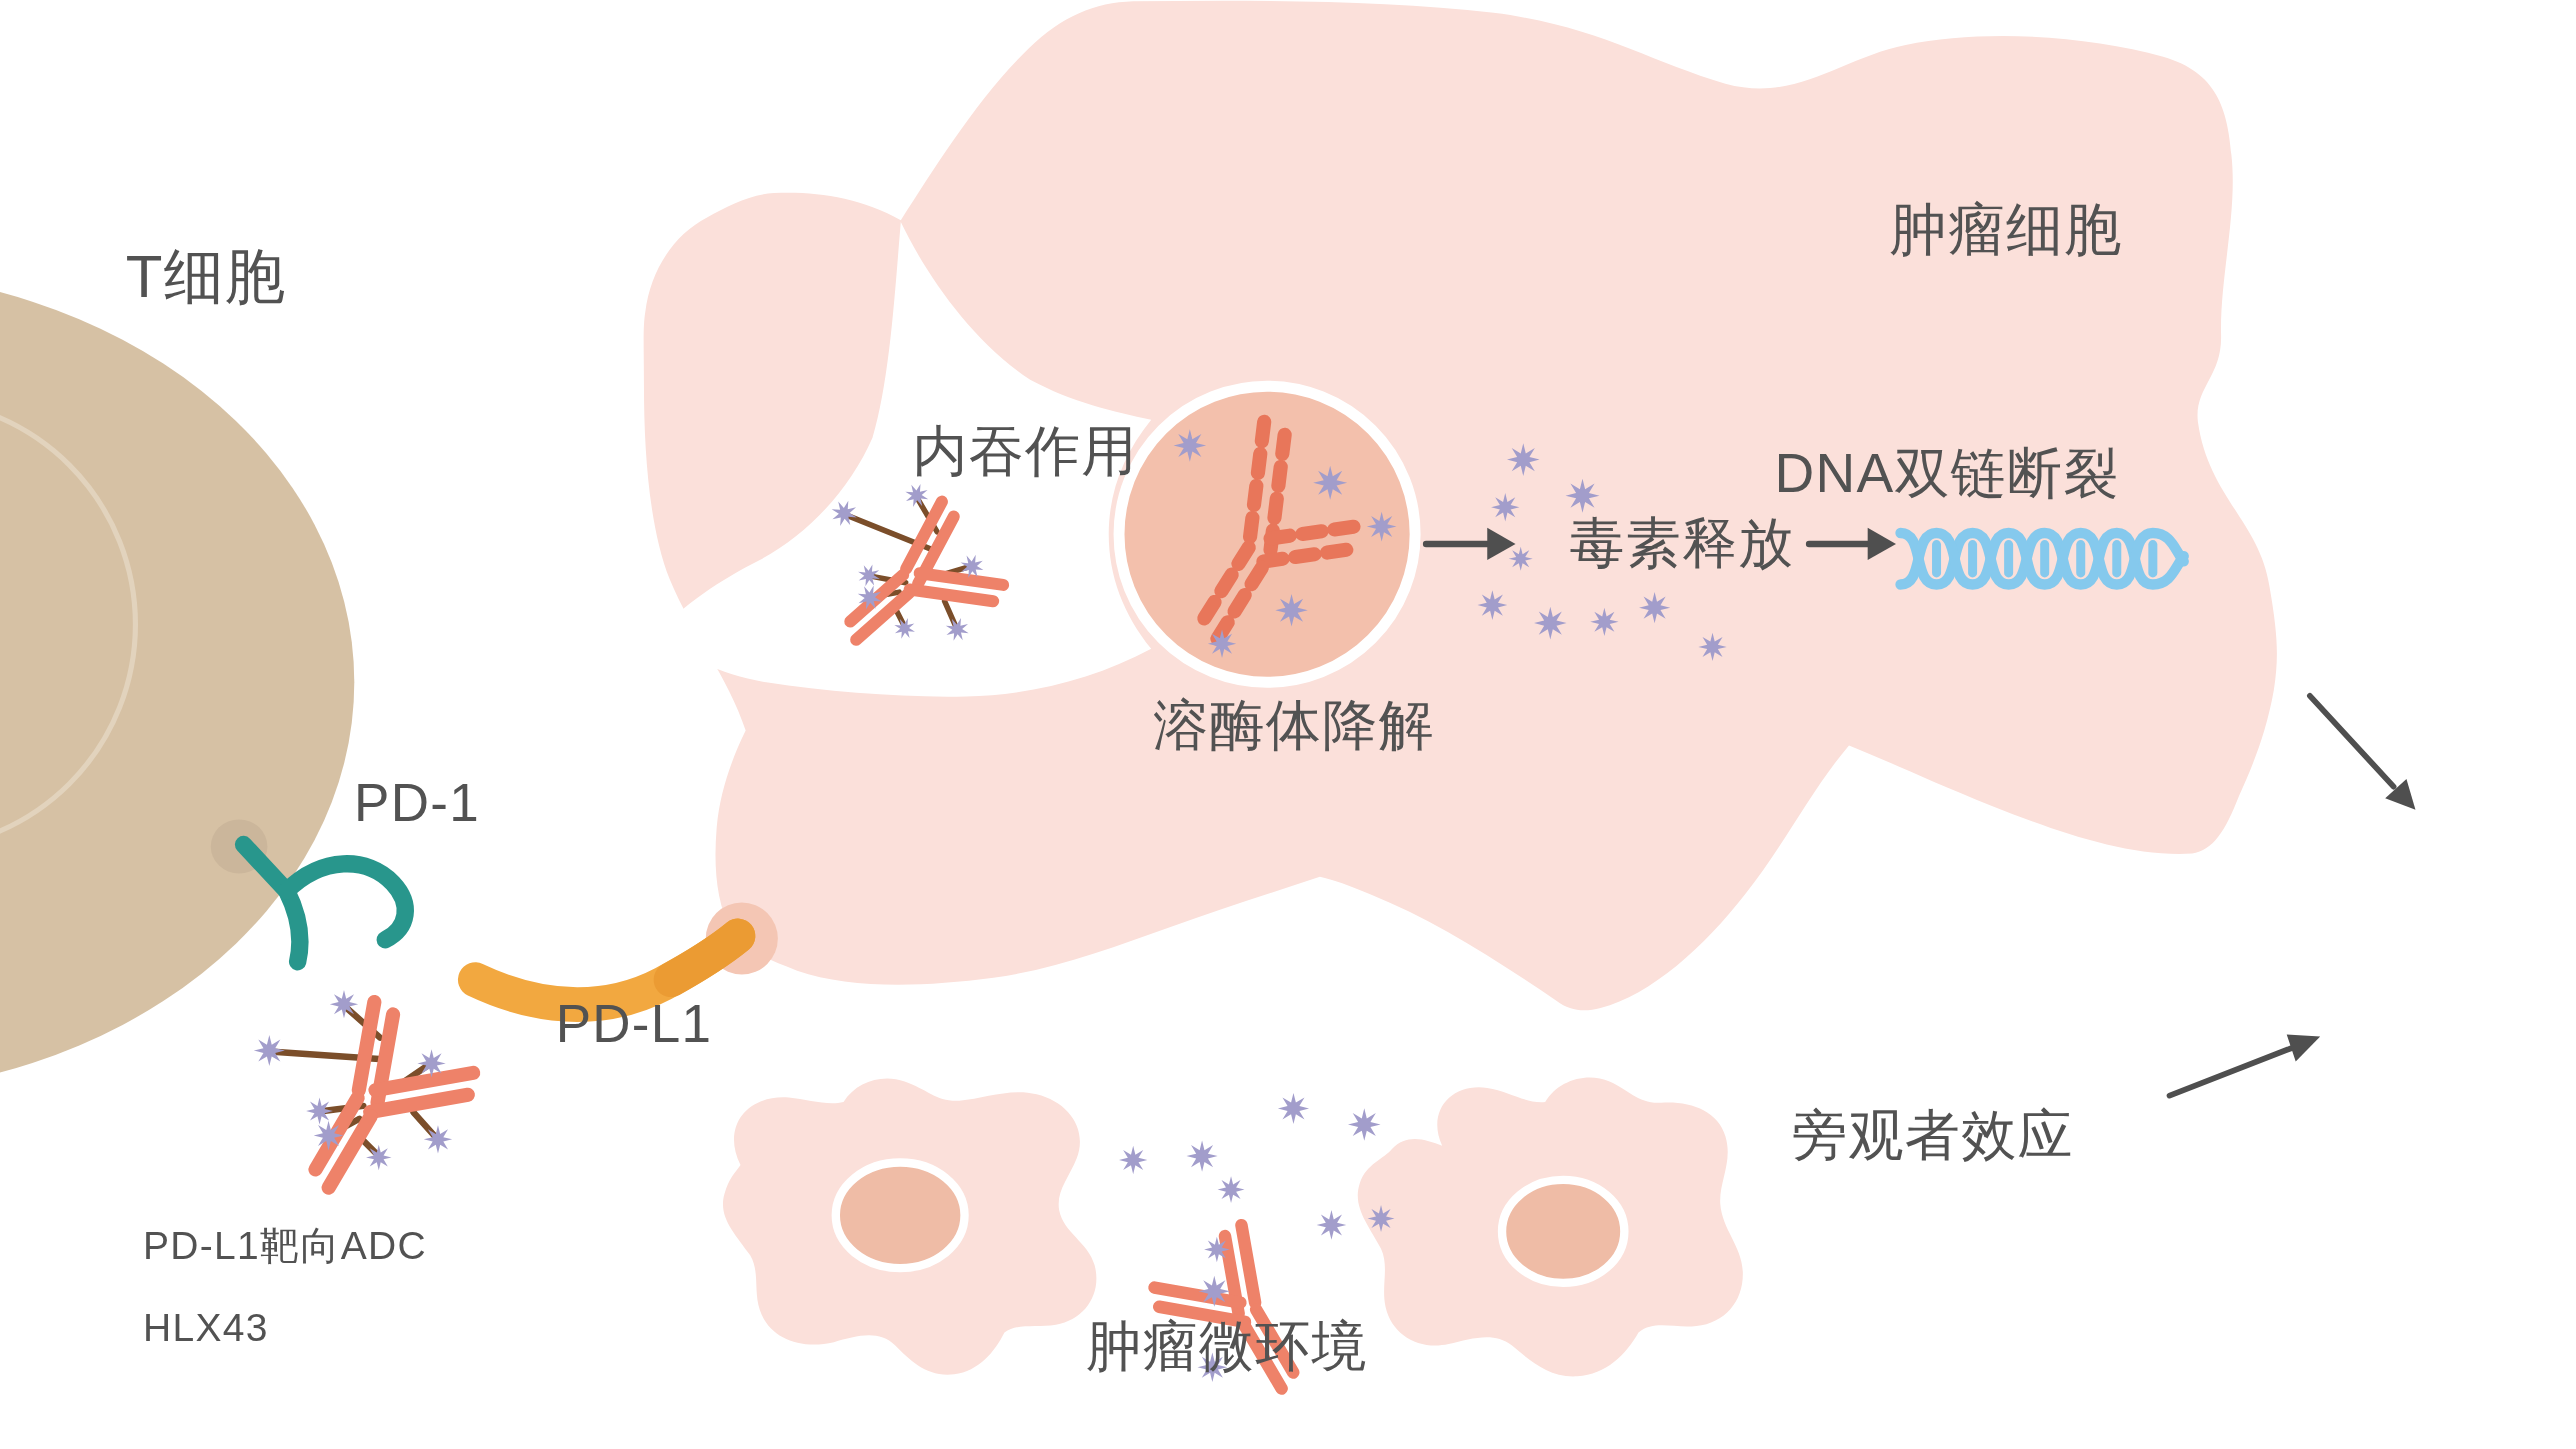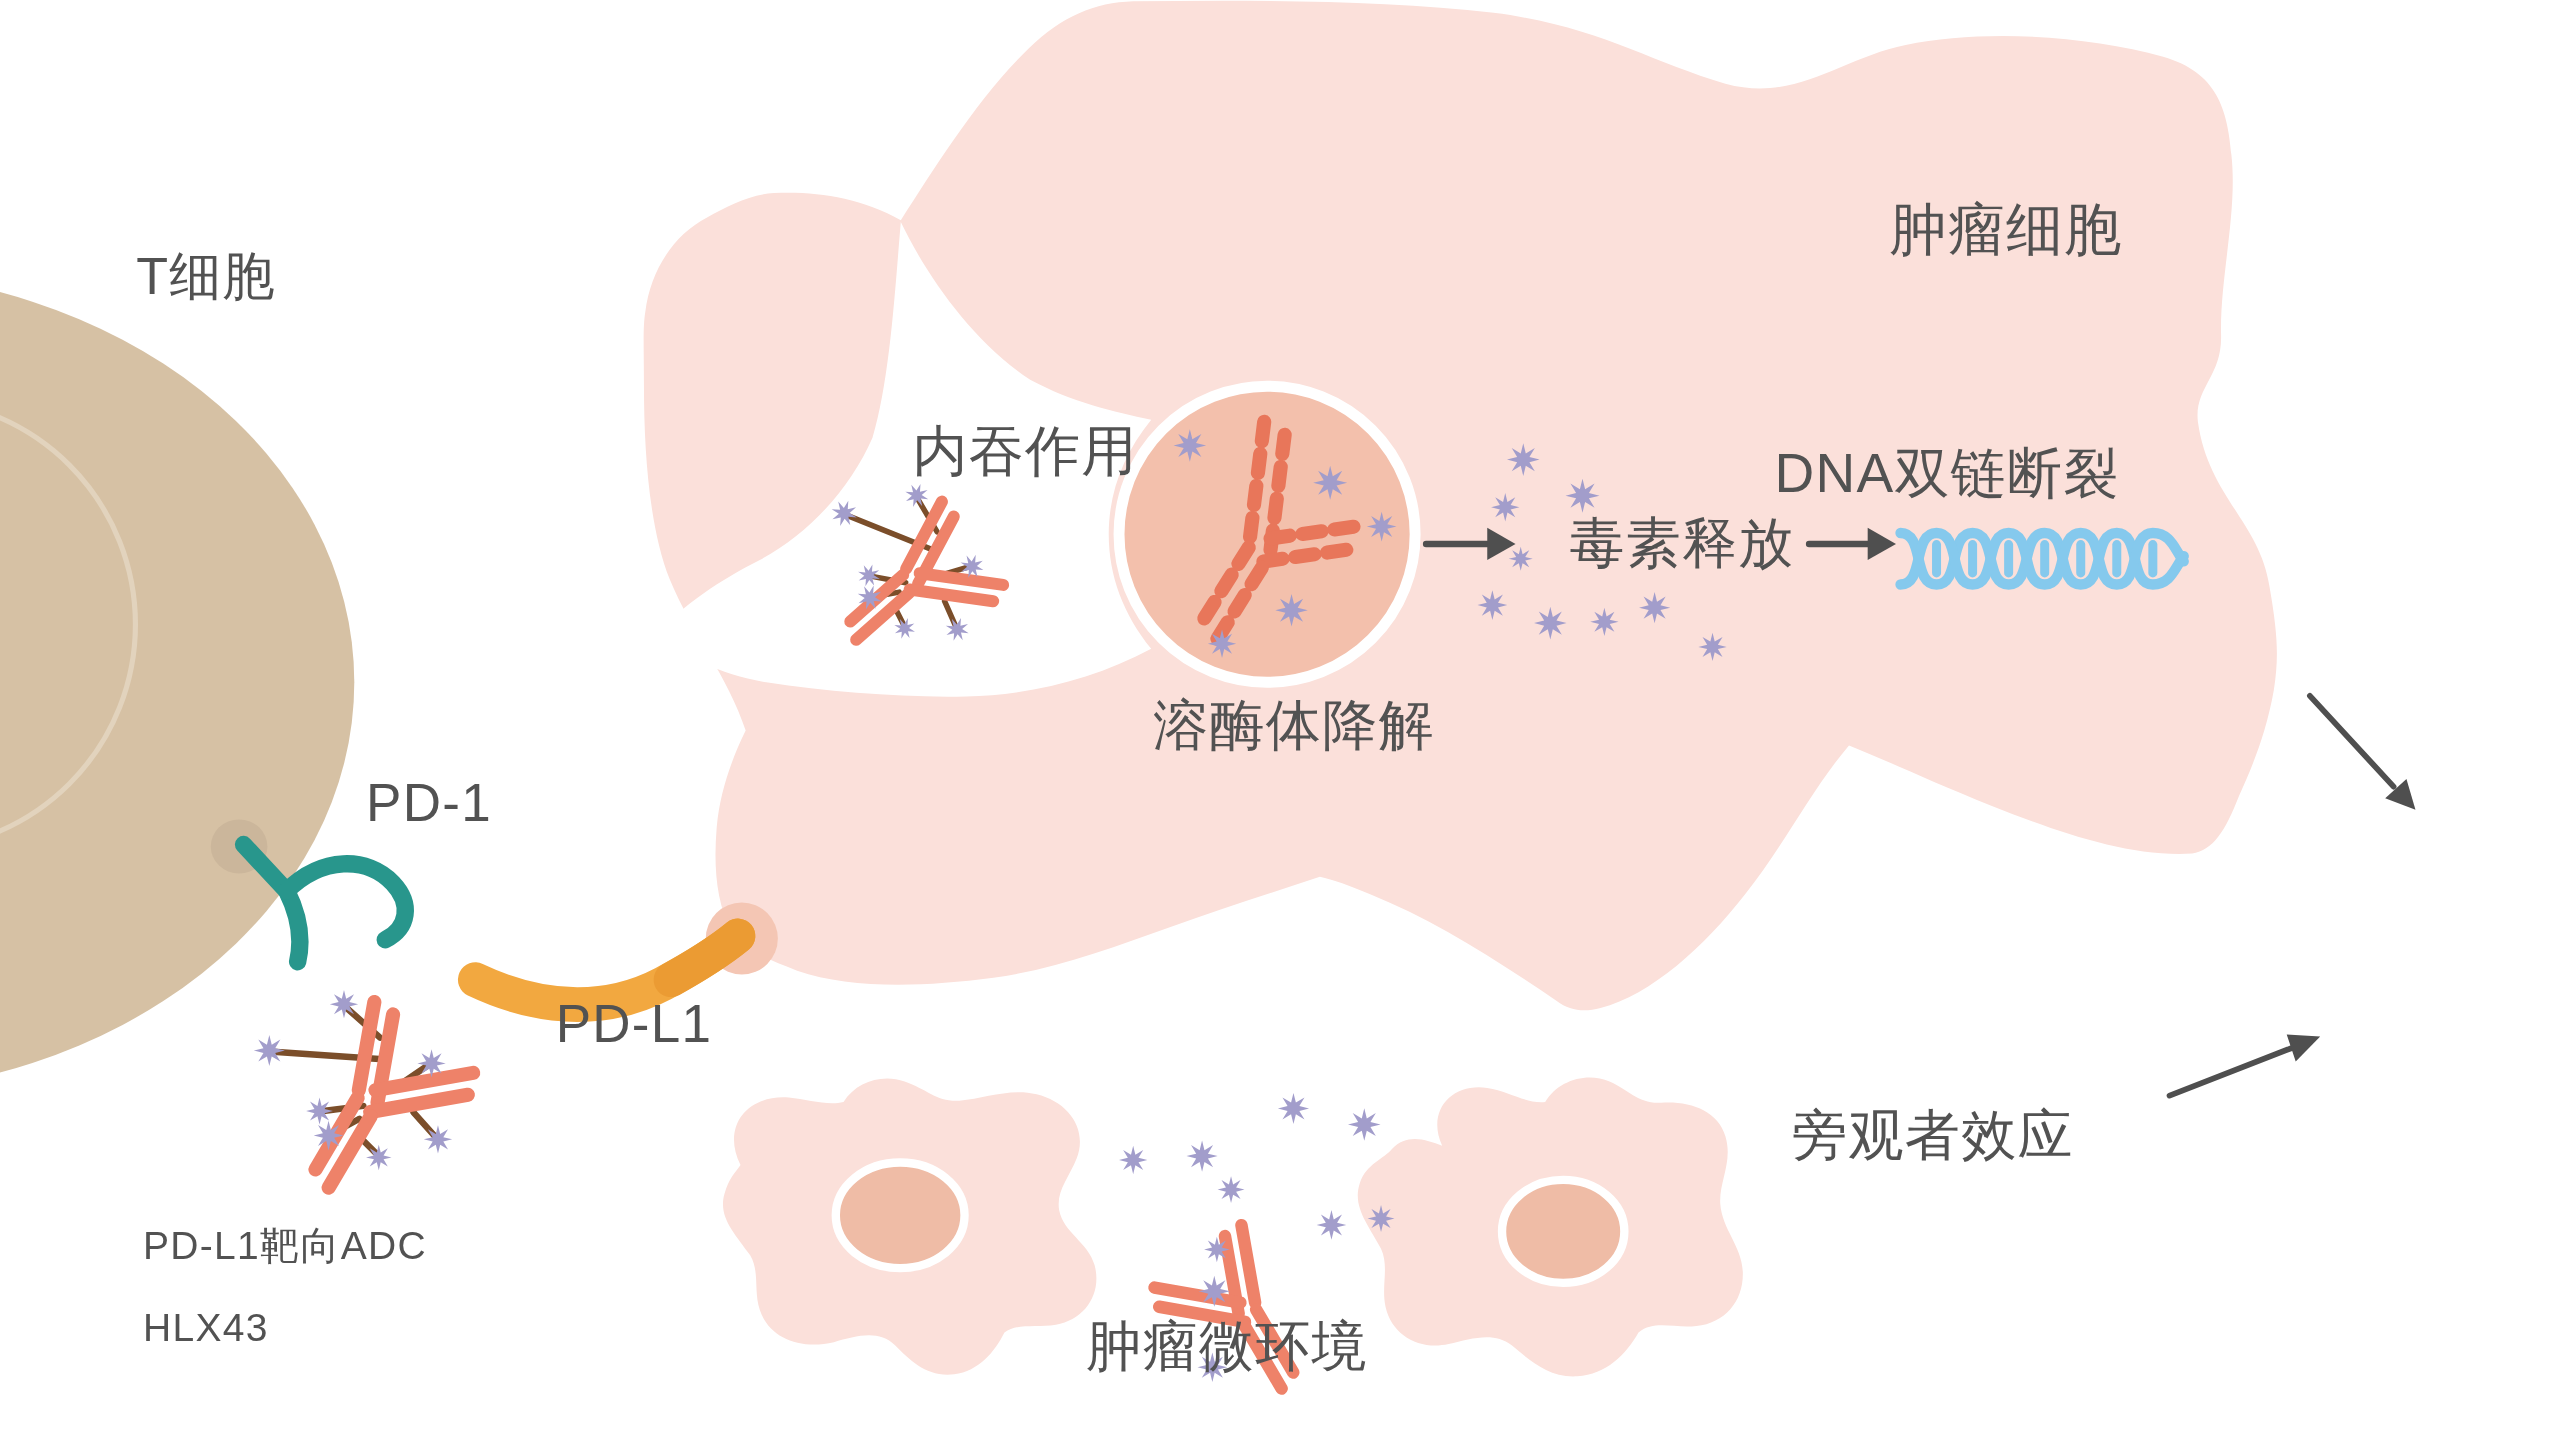--- a/index.html
+++ b/index.html
@@ -12,21 +12,21 @@
   #art { position: absolute; left: 0; top: 0; width: 2576px; height: 1449px; }
 
   .lbl {
     position: absolute;
     transform: translate(-50%, -50%);
     color: var(--text_gray, #525252);
     white-space: nowrap;
     letter-spacing: 1.3px;
   }
   .lbl-left { transform: translate(0, -50%); }
-  .f80 { font-size: 52px; }
+  .f80 { font-size: 60px; }
   .f82 { font-size: 53px; }
   .f86 { font-size: 55px; }
   .f88 { font-size: 57px; }
   .f90 { font-size: 39px; }
 
   
   .tumor-blob   { fill: var(--tumor_pink, #fbe0da); }
   .tcell        { fill: var(--t_cell_tan, #d6c1a4); }
   .tcell-arc    { fill: none; stroke: var(--t_cell_arc, #e2d3bd); stroke-width: 8; }
   .tcell-bump   { fill: var(--t_cell_bump, #cbb69b); }
@@ -279,18 +279,18 @@
   </svg>
 
   <div class="lbl f80" style="left:206px;  top:277px;">T细胞</div>
   <div class="lbl f88" style="left:2006px; top:230px;">肿瘤细胞</div>
   <div class="lbl f86" style="left:1294px; top:726px;">溶酶体降解</div>
   <div class="lbl f86" style="left:1025px; top:452px;">内吞作用</div>
   <div class="lbl f86" style="left:1682px; top:544px;">毒素释放</div>
   <div class="lbl f86" style="left:1947px; top:466px;margin-top:8px;">DNA双链断裂</div>
   <div class="lbl f86" style="left:1227px; top:1347px;">肿瘤微环境</div>
   <div class="lbl f86" style="left:1933px; top:1136px;">旁观者效应</div>
-  <div class="lbl f82" style="left:429px;  top:802px;">PD-1</div>
+  <div class="lbl f82" style="left:417px;  top:802px;">PD-1</div>
   <div class="lbl f82" style="left:634px;  top:1023px;">PD-L1</div>
   <div class="lbl lbl-left f90" style="left:143px; top:1246px;">PD-L1靶向ADC</div>
   <div class="lbl lbl-left f90" style="left:143px; top:1328px;">HLX43</div>
 </div>
 
 
 </body></html>

